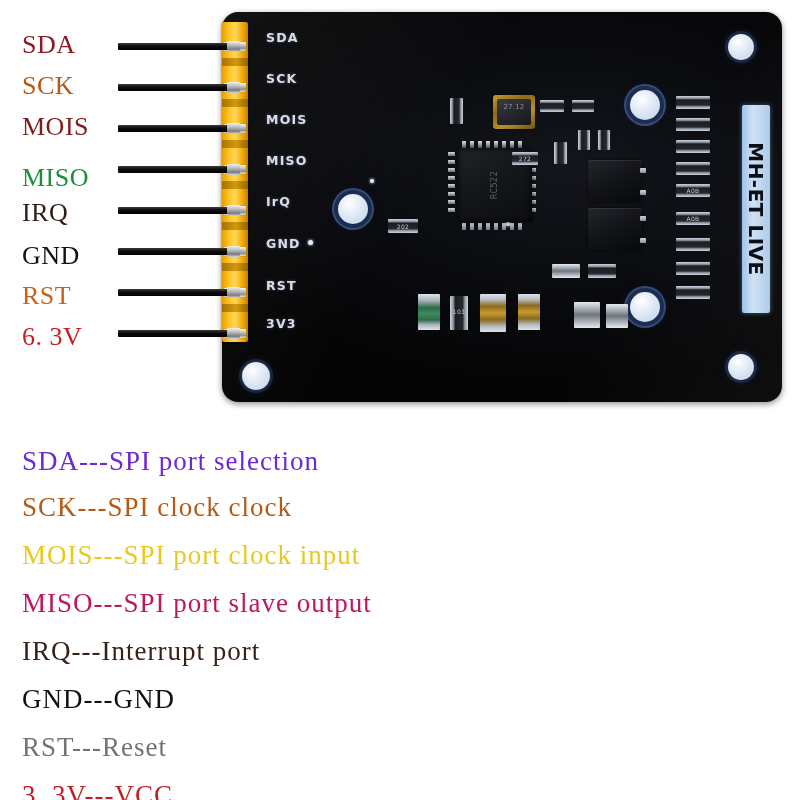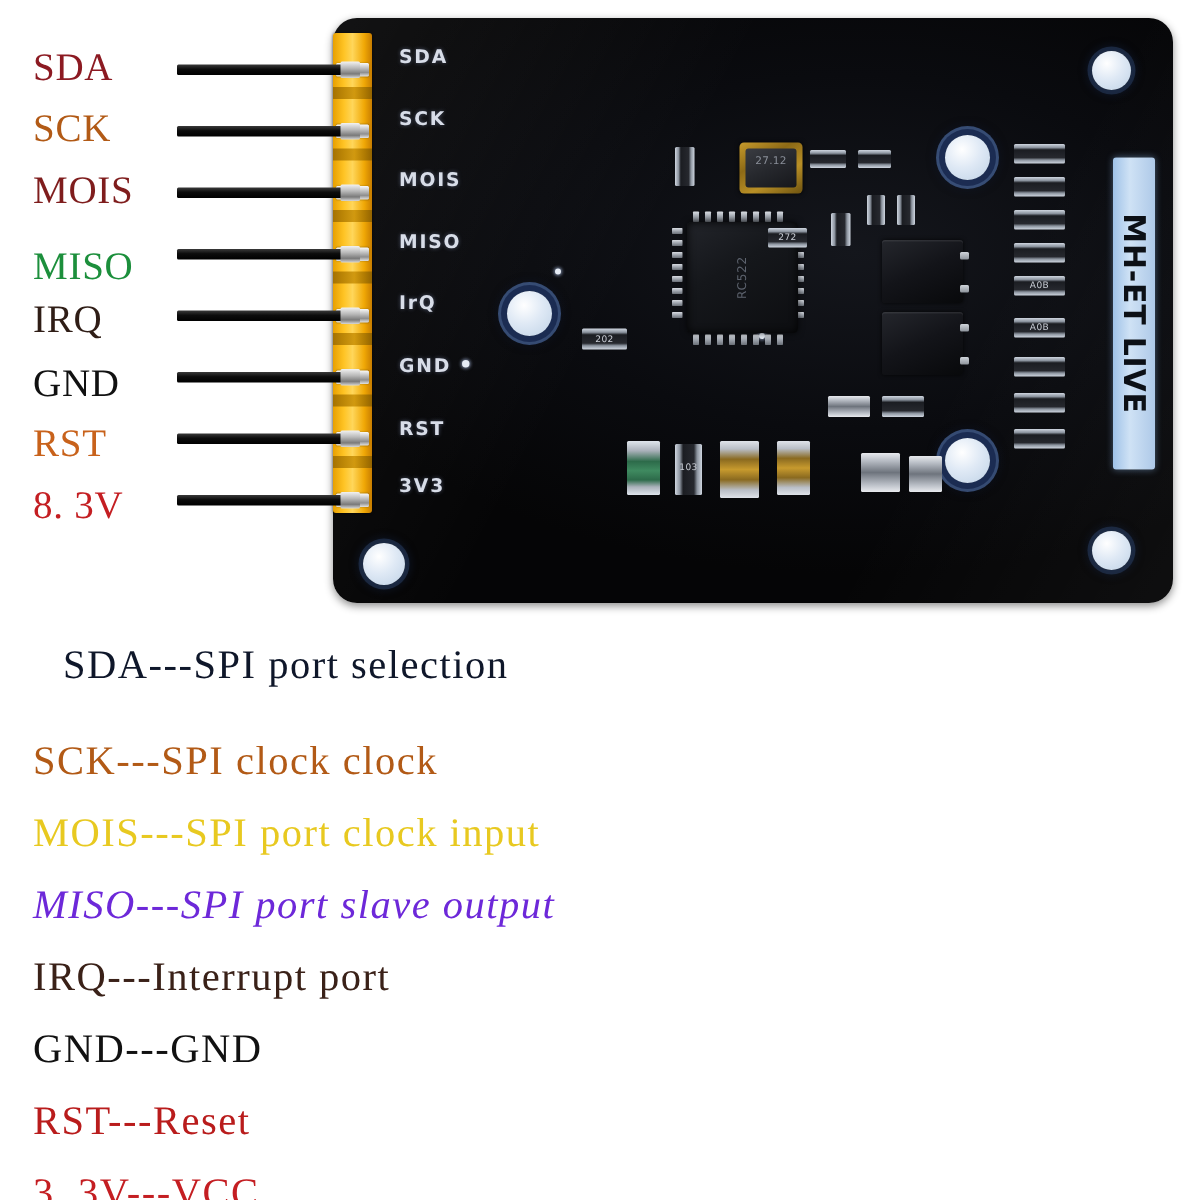--- a/index.html
+++ b/index.html
@@ -452,29 +452,29 @@
       <div class="silk" style="top: 153px;">MISO</div>
       <div class="pin-label" style="top: 200px; color: rgb(47, 29, 22);">IRQ</div>
       <div class="pin-wire" style="top: 207px; left: 118px; width: 116px;"></div>
       <div class="silk" style="top: 194px;">IrQ</div>
       <div class="pin-label" style="top: 243px; color: rgb(17, 17, 17);">GND</div>
       <div class="pin-wire" style="top: 248px; left: 118px; width: 116px;"></div>
       <div class="silk" style="top: 236px;">GND</div>
       <div class="pin-label" style="top: 283px; color: rgb(200, 98, 27);">RST</div>
       <div class="pin-wire" style="top: 289px; left: 118px; width: 116px;"></div>
       <div class="silk" style="top: 278px;">RST</div>
-      <div class="pin-label" style="top: 324px; color: rgb(196, 30, 34);">8. 3V</div>
+      <div class="pin-label" style="top: 324px; color: rgb(196, 30, 34);">6. 3V</div>
       <div class="pin-wire" style="top: 330px; left: 118px; width: 116px;"></div>
       <div class="silk" style="top: 316px;">3V3</div>
     </div>
 
 </div>
 
 <div id="legend">
-    <div class="legend-line" style="top: 6px; color: #0f172a; margin-left: 20px;">SDA---SPI port selection</div>
+    <div class="legend-line" style="top: 24px; color: #6d28d9;">SDA---SPI port selection</div>
     <div class="legend-line" style="top: 70px; color: rgb(178, 90, 22);">SCK---SPI clock clock</div>
     <div class="legend-line" style="top: 118px; color: rgb(232, 201, 32);">MOIS---SPI port clock input</div>
-    <div class="legend-line" style="top: 166px; color: #6d28d9; font-style: italic;">MISO---SPI port slave output</div>
+    <div class="legend-line" style="top: 166px; color: #be185d;">MISO---SPI port slave output</div>
     <div class="legend-line" style="top: 214px; color: rgb(58, 33, 24);">IRQ---Interrupt port</div>
     <div class="legend-line" style="top: 262px; color: rgb(17, 17, 17);">GND---GND</div>
-    <div class="legend-line" style="top: 310px; color: #b91c1c; text-align: right;">RST---Reset</div>
+    <div class="legend-line" style="top: 310px; color: #737373; text-align: right;">RST---Reset</div>
     <div class="legend-line" style="top: 358px; color: rgb(196, 30, 34);">3. 3V---VCC</div>
   </div>
 
 </body></html>

